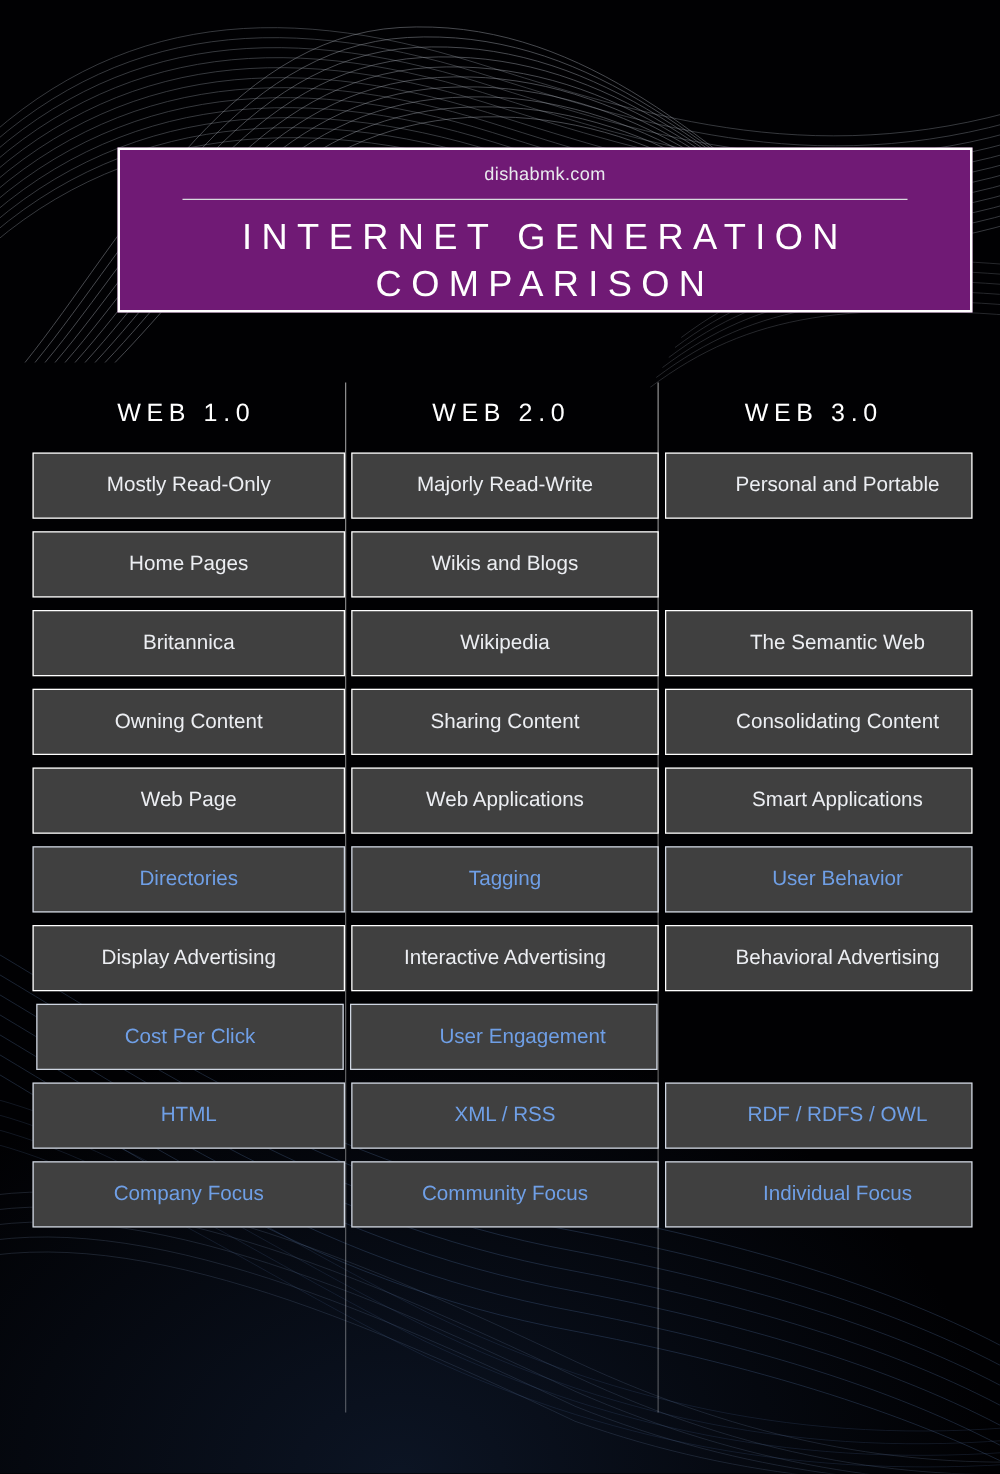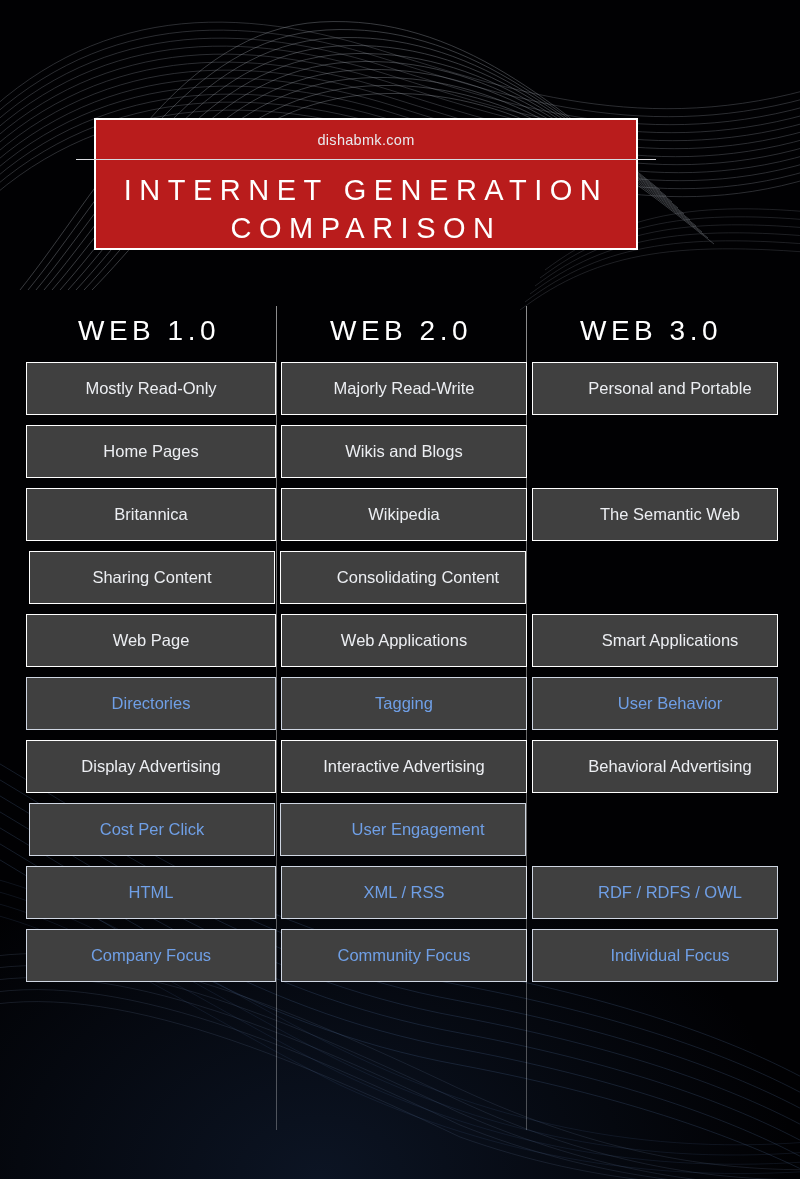--- a/index.html
+++ b/index.html
@@ -38,23 +38,23 @@
     width: 900px;
     height: 520px;
     opacity: 0.8;
   }
 
   
   .title-card {
     position: absolute;
     left: 94px;
     top: 118px;
-    width: 544px;
+    width: 684px;
     height: 132px;
-    background: #b91c1c;
+    background: #701a75;
     border: 2px solid #ffffff;
     z-index: 5;
     display: flex;
     flex-direction: column;
     align-items: center;
     padding-top: 12px;
   }
   .site-url {
     color: #e9eaee;
     font-size: 14.5px;
@@ -107,21 +107,21 @@
   .head-row {
     display: flex;
     padding: 0 22px;
     height: 62px;
     align-items: center;
   }
   .head-cell {
     flex: 1;
     text-align: center;
     color: #ffffff;
-    font-size: 28px;
+    font-size: 20px;
     letter-spacing: 4.5px;
     text-transform: uppercase;
   }
   .head-cell.c1 { flex: 0 0 254px; }
   .head-cell.c2 { flex: 0 0 250px; }
   .head-cell.c3 { flex: 0 0 250px; }
 
   .row {
     display: flex;
     padding: 0 26px;
@@ -261,20 +261,21 @@
       <div class="cell c2">Wikis and Blogs</div>
     </div>
 
     <div class="row">
       <div class="cell c1">Britannica</div>
       <div class="cell c2">Wikipedia</div>
       <div class="cell c3">The Semantic Web</div>
     </div>
 
     <div class="row">
+      <div class="cell c1">Owning Content</div>
       <div class="cell c2">Sharing Content</div>
       <div class="cell c3">Consolidating Content</div>
     </div>
 
     <div class="row">
       <div class="cell c1">Web Page</div>
       <div class="cell c2">Web Applications</div>
       <div class="cell c3">Smart Applications</div>
     </div>
 

